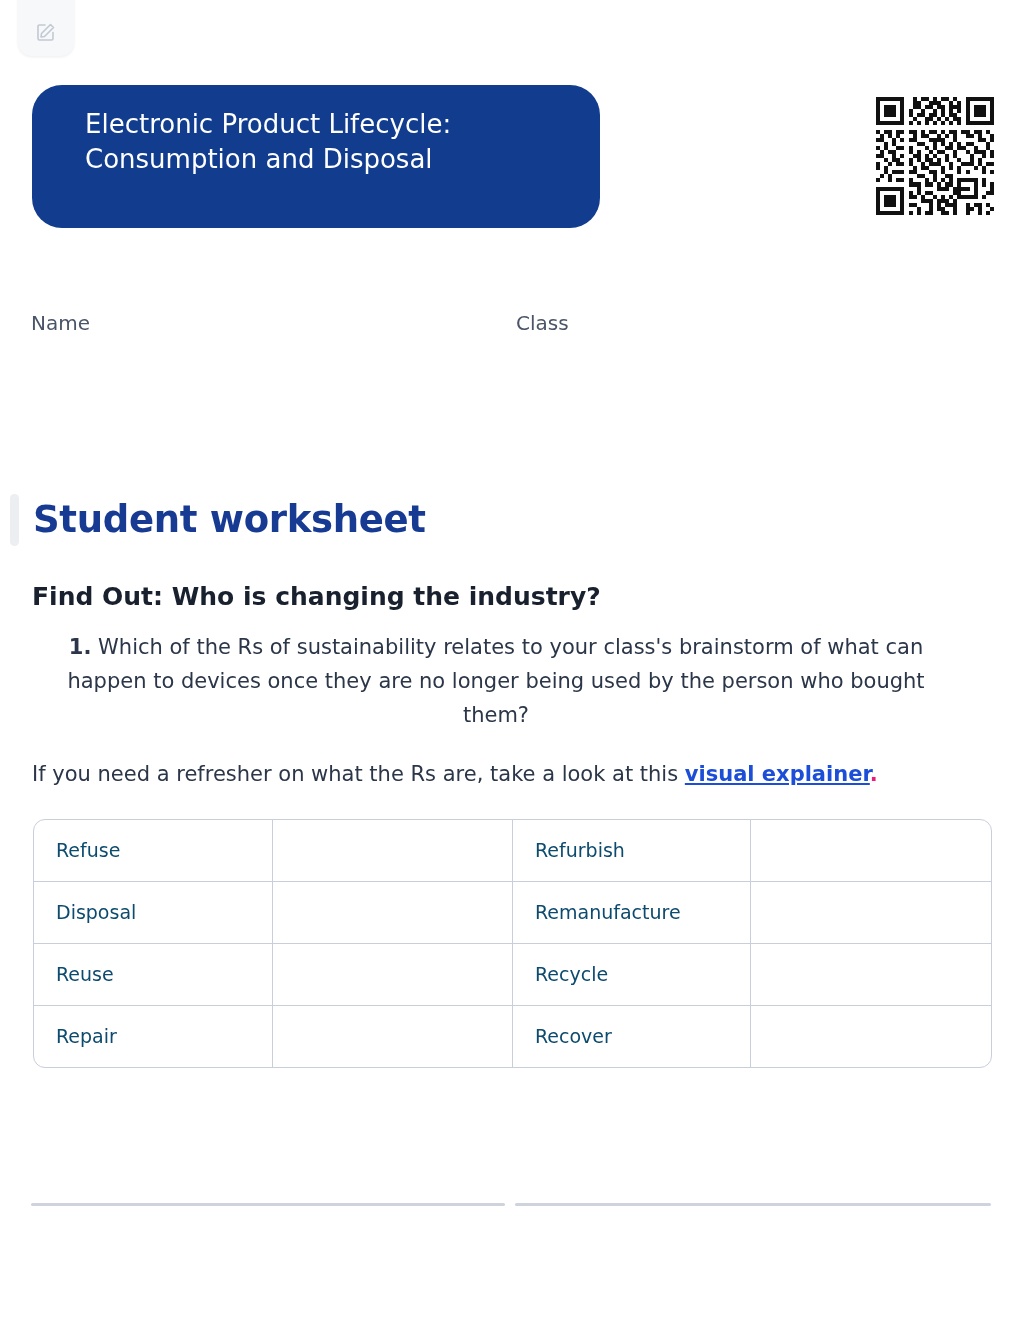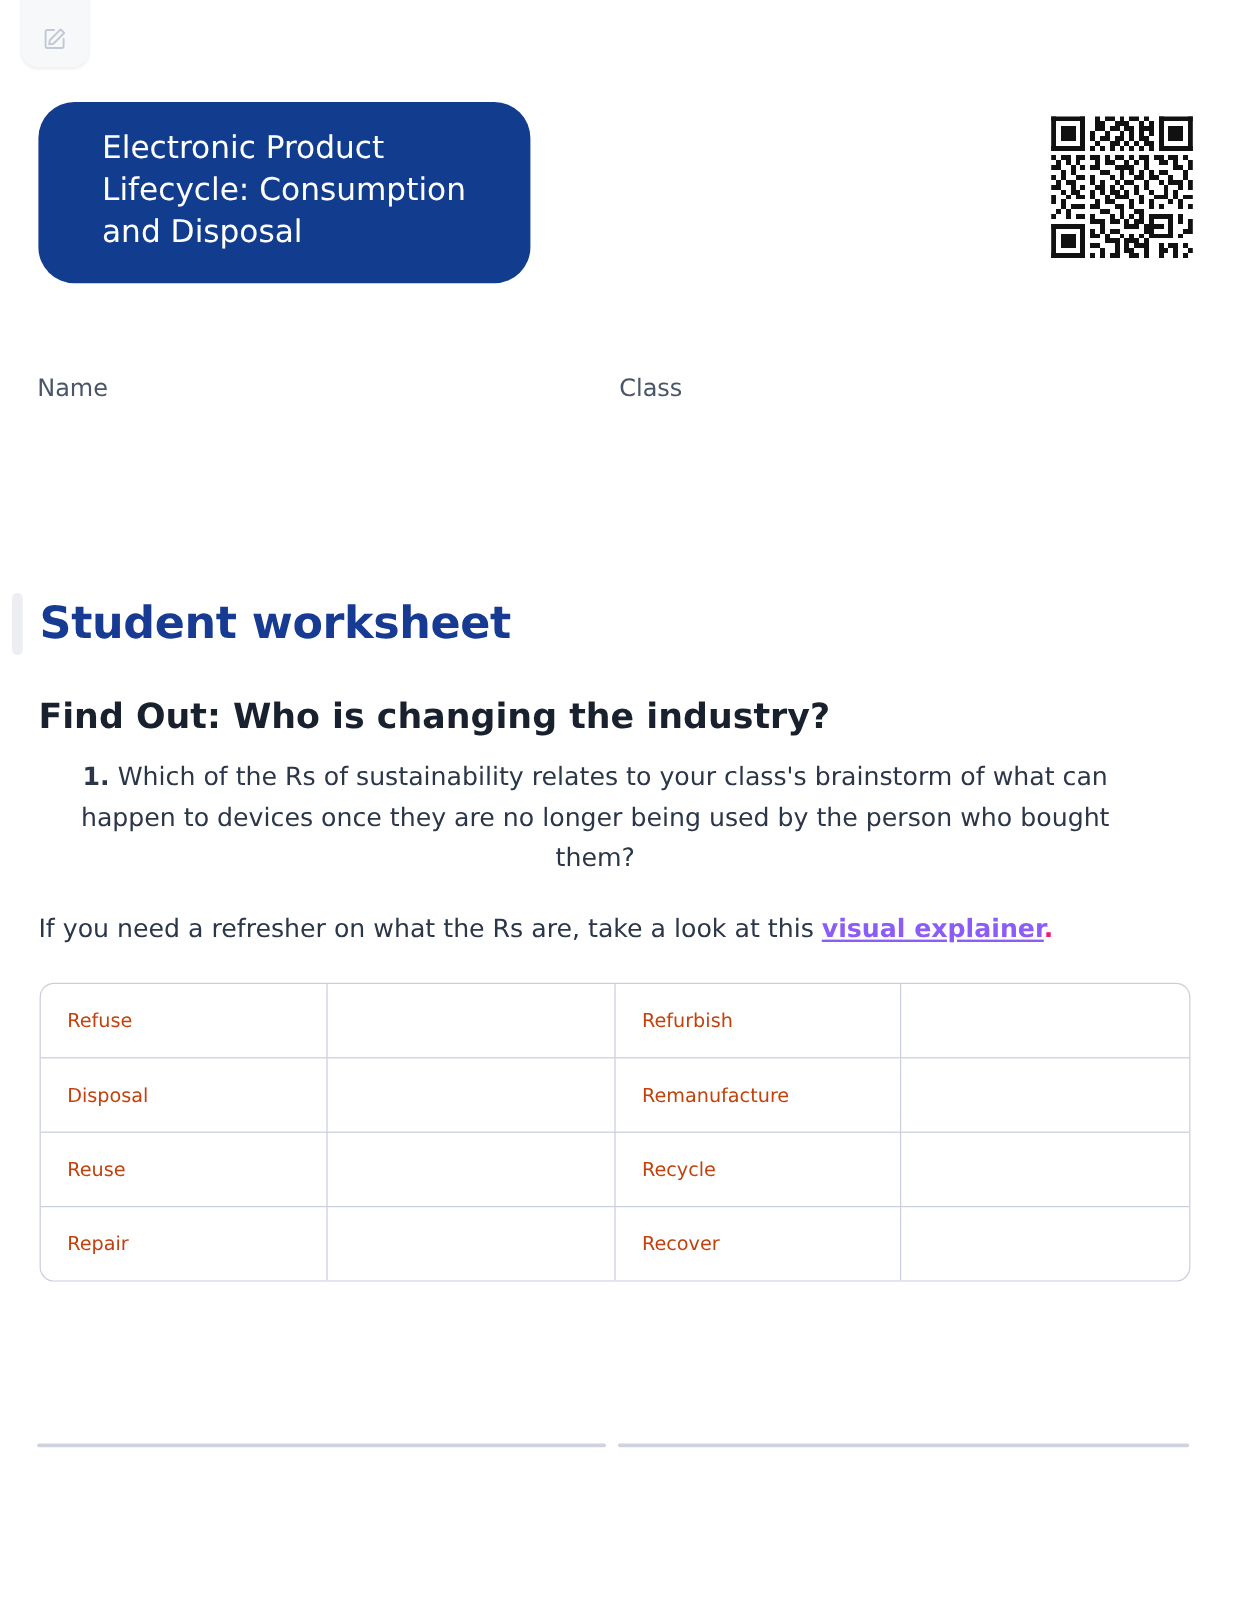--- a/index.html
+++ b/index.html
@@ -34,21 +34,21 @@
     top: 44px;
     width: 24px;
     height: 24px;
   }
 
   
   .title-pill {
     position: absolute;
     left: 32px;
     top: 85px;
-    width: 410px;
+    width: 568px;
     min-height: 143px;
     box-sizing: border-box;
     background: #123d8f;
     border-radius: 30px;
     padding: 22px 28px 24px 53px;
     color: #ffffff;
     font-size: 26px;
     line-height: 35px;
     font-weight: 400;
   }
@@ -107,40 +107,40 @@
     font-weight: bold;
     color: #173a93;
     letter-spacing: -0.3px;
   }
 
   
   .subheading {
     position: absolute;
     left: 32px;
     top: 580px;
-    font-size: 29px;
+    font-size: 25px;
     line-height: 34px;
     font-weight: bold;
     color: #19202e;
   }
 
   
   .para {
     position: absolute;
     left: 32px;
     width: 928px;
     font-size: 21px;
     line-height: 34px;
     color: #2b3648;
   }
   .para.q1 { top: 630px; text-align: center; }
   .para.refresher { top: 757px; }
   .para b { font-weight: bold; }
   .link {
-    color: #8b5cf6;
+    color: #1d4ed8;
     font-weight: bold;
     text-decoration: underline;
     text-underline-offset: 2px;
   }
   .link-dot { color: #ec1a7c; font-weight: bold; }
 
   
   .rs-table {
     position: absolute;
     left: 33px;
@@ -150,23 +150,23 @@
     border-spacing: 0;
     table-layout: fixed;
     background: #ffffff;
     border: 1px solid #c9cedb;
     border-radius: 12px;
     overflow: hidden;
   }
   .rs-table td {
     border-right: 1px solid #c9cedb;
     border-bottom: 1px solid #c9cedb;
-    font-size: 16px;
+    font-size: 19px;
     line-height: 33px;
-    color: #c2410c;
+    color: #0c4a6e;
     padding: 14px 0 14px 22px;
     vertical-align: top;
     height: 33px;
     box-sizing: border-box;
     word-break: break-word;
   }
   .rs-table tr:last-child td { border-bottom: none; }
   .rs-table td:last-child { border-right: none; }
   .rs-table col.c1 { width: 239px; }
   .rs-table col.c2 { width: 240px; }

